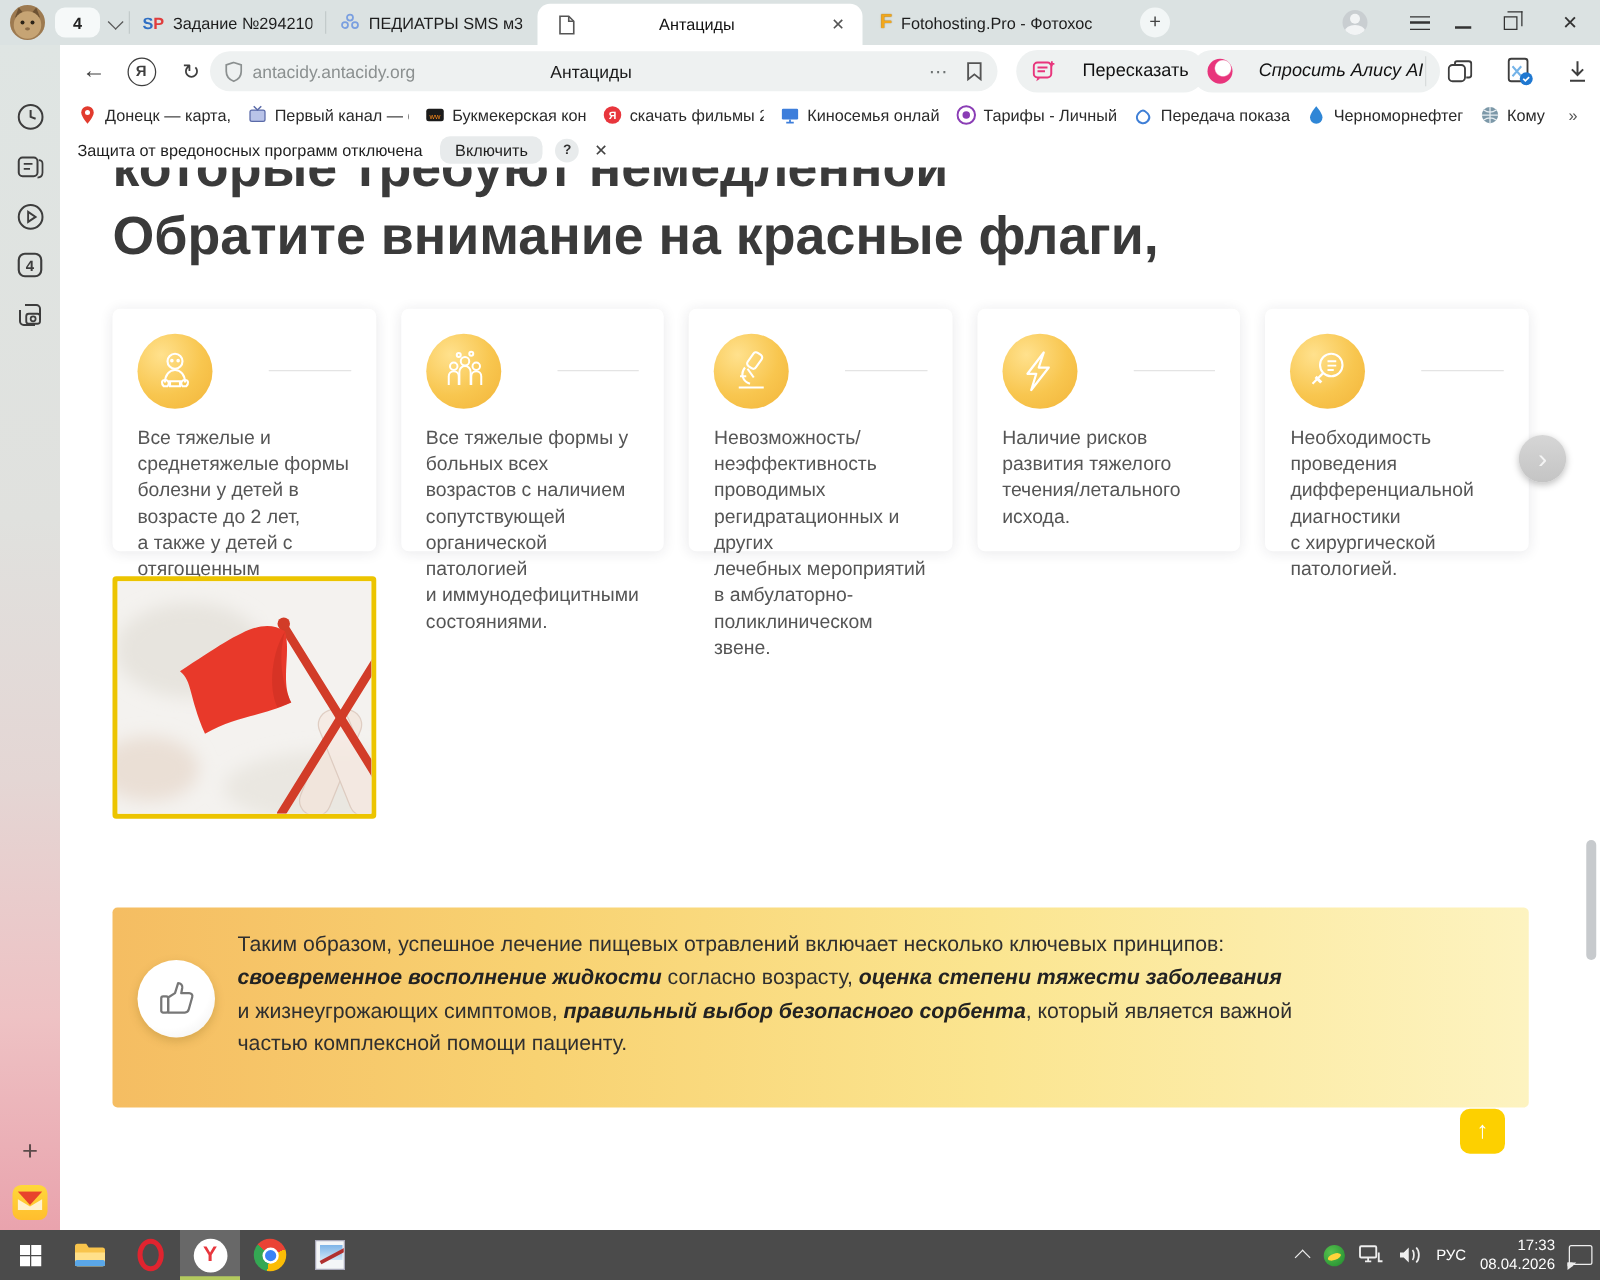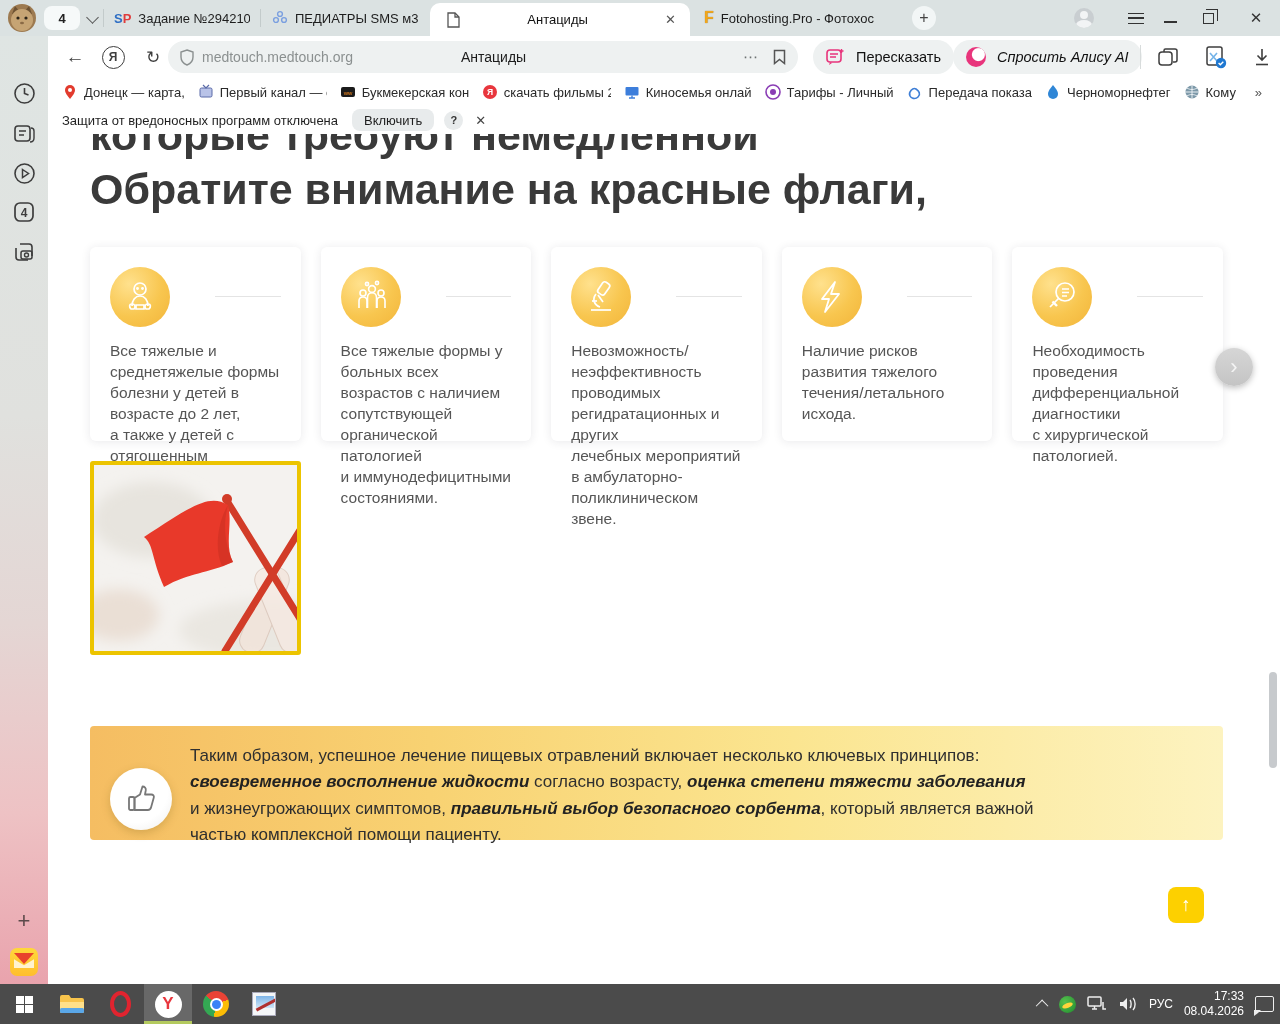--- a/index.html
+++ b/index.html
@@ -39,21 +39,21 @@
   .nav-ic { position:absolute; top:0; height:42px; display:flex; align-items:center; justify-content:center; color:#3e3e3e; }
   .back-ic { left:12px; width:30px; font-size:19px; }
   .ya-circ { left:50px; width:30px; }
   .ya-circ span { width:23px; height:23px; border:1.7px solid #3e3e3e; border-radius:50%; display:flex; align-items:center; justify-content:center; font-size:12px; font-weight:bold; color:#3e3e3e; }
   .reload-ic { left:90px; width:30px; font-size:17px; }
   .addr-pill { position:absolute; left:120px; top:5px; width:630px; height:32px; background:#eef1f1; border-radius:16px;
     display:flex; align-items:center; padding:0 12px; }
   .addr-url { font-size:14px; color:#8b9090; margin-left:8px; white-space:nowrap; }
   .addr-title { font-size:14px; color:#1c1c1c; margin-left:108px; white-space:nowrap; }
   .addr-more { margin-left:auto; color:#6d7272; font-size:15px; letter-spacing:1px; }
-  .chrome-btn { position:absolute; top:4px; height:34px; border-radius:17px; background:#eef1f1; display:flex; align-items:center; gap:11px; padding:0 13px; font-size:14.5px; color:#111; white-space:nowrap; }
+  .chrome-btn { position:absolute; top:4px; height:34px; border-radius:17px; background:#eef1f1; display:flex; align-items:center; gap:21px; padding:0 13px; font-size:14.5px; color:#111; white-space:nowrap; }
   .retell-btn { left:765px; }
   .alice-btn { left:905px;font-style:italic; }
   .alice-dot { width:20px; height:20px; border-radius:50%; background:radial-gradient(circle at 62% 38%, #ffffff 0 34%, #e8357c 40%); }
   .tb-div { position:absolute; left:1092px; top:9px; width:1px; height:24px; background:#d8dcdc; }
   .tb-right { position:absolute; top:0; height:42px; width:36px; display:flex; align-items:center; justify-content:center; }
 
   
   .bkbar { position:absolute; left:48px; top:78px; width:1232px; height:28px; background:#fff; display:flex; align-items:center; padding-left:14px; }
   .bk-item { display:flex; align-items:center; gap:6px; margin-right:13px; }
   .bk-item .bklabel { font-size:13px; color:#2a2a2a; white-space:nowrap; overflow:hidden; max-width:107px; }
@@ -88,21 +88,21 @@
     display:flex; align-items:center; justify-content:center; }
   .card-line { position:absolute; left:125px; right:20px; top:49px; border-top:1px solid #e4e4e4; }
   .card-text { margin-top:13px; font-size:15.5px; line-height:21px; color:#555; white-space:pre-line; }
   .card-img { padding:0; border:4px solid #ecc400; border-radius:3px; overflow:hidden; box-shadow:none; }
   .card-img svg { display:block; }
   .carousel-next { position:absolute; left:1215px; top:348px; width:38px; height:38px; border-radius:50%;
     background:linear-gradient(180deg,#d6d6d6,#c4c4c4); box-shadow:0 2px 6px rgba(0,0,0,0.25);
     display:flex; align-items:center; justify-content:center; color:#f4f4f4; font-size:22px; }
 
   
-  .banner { margin:71px 0 0 42px; width:1133px; height:114px; border-radius:4px; position:relative;
+  .banner { margin:71px 0 0 42px; width:1133px; height:160px; border-radius:4px; position:relative;
     background:linear-gradient(90deg,#f5bd62 0%, #f8d272 30%, #fbe590 62%, #fdf3c0 100%); }
   .banner-icon { position:absolute; left:20px; top:42px; width:62px; height:62px; border-radius:50%;
     background:radial-gradient(circle at 40% 35%, #ffffff 60%, #ececec 100%); box-shadow:0 3px 8px rgba(120,90,20,0.25);
     display:flex; align-items:center; justify-content:center; }
   .banner-text { position:absolute; left:100px; top:17px; width:990px; font-size:17px; line-height:26.4px; color:#2f2f2f; white-space:pre-line; }
   .banner-text b { color:#222;font-style:italic; }
   .scroll-top { position:absolute; left:1168px; top:887px; width:36px; height:36px; border-radius:8px; background:#fdd000;
     display:flex; align-items:center; justify-content:center; color:#fff; font-size:19px; font-weight:bold; }
 
   
@@ -209,21 +209,21 @@
     <div class="nav-ic back-ic">←</div>
     <div class="nav-ic ya-circ">
         <span>Я</span>
       </div>
     <div class="nav-ic reload-ic">↻</div>
 
     <div class="addr-pill">
       <svg width="14" height="17" viewBox="0 0 14 17">
         <path d="M7 1l6 2v5c0 4-2.5 6.7-6 8-3.5-1.3-6-4-6-8V3z" fill="none" stroke="#8b9090" stroke-width="1.4"></path>
       </svg>
-      <span class="addr-url">medtouch.medtouch.org</span>
+      <span class="addr-url">antacidy.antacidy.org</span>
       <span class="addr-title">Антациды</span>
       <span class="addr-more">⋯</span>
       <svg style="margin-left:14px" width="13" height="16" viewBox="0 0 13 16">
         <path d="M1.5 1.5h10v13l-5-4-5 4z" fill="none" stroke="#555" stroke-width="1.5"></path>
       </svg>
     </div>
 
     <div class="chrome-btn retell-btn">
       <svg width="19" height="18" viewBox="0 0 19 18">
         <rect x="1" y="2" width="14" height="12" rx="3" fill="none" stroke="#e8357c" stroke-width="1.6"></rect>

